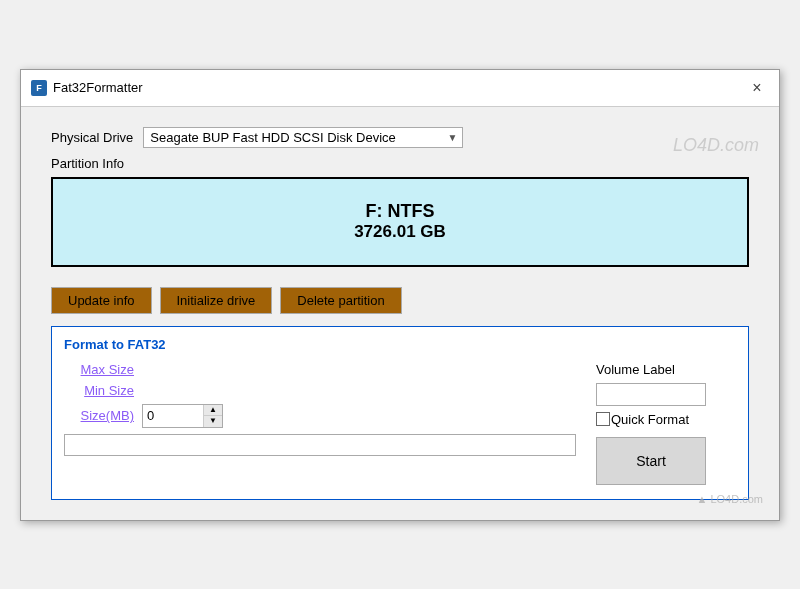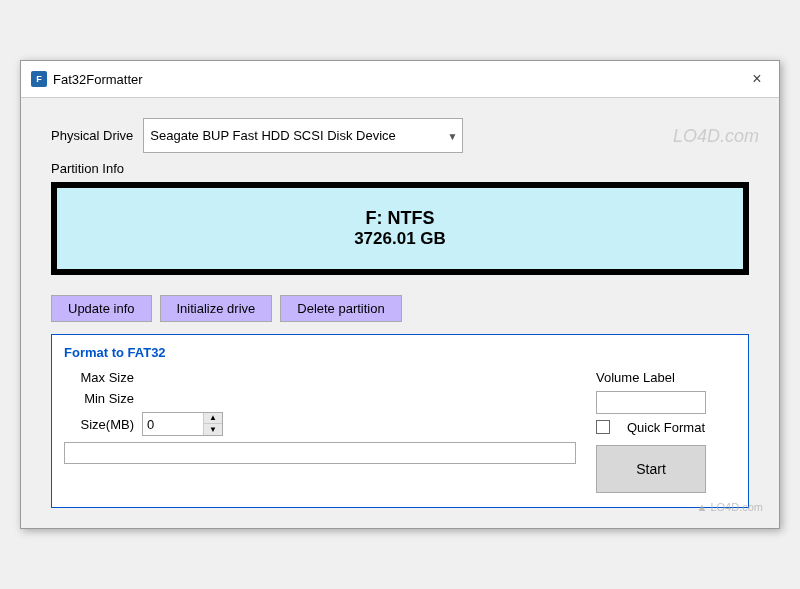--- a/index.html
+++ b/index.html
@@ -70,21 +70,21 @@
       align-items: center;
       margin-bottom: 8px;
     }
     .label {
       color: #000;
       margin-right: 10px;
       white-space: nowrap;
       text-align: center;
     }
     .drive-select {
-      padding: 9px 6px;
+      padding: 2px 6px;
       border: 1px solid #aaa;
       background: white;
       font-size: 13px;
       width: 320px;
       appearance: none;
       -webkit-appearance: none;
       cursor: pointer;
       padding-right: 24px;
       position: relative;
     }
@@ -100,21 +100,21 @@
       top: 50%;
       transform: translateY(-50%);
       pointer-events: none;
       color: #555;
     }
     .partition-info-label {
       margin-bottom: 6px;
       color: #000;
     }
     .partition-display {
-      border: 6px solid #000000;
+      border: 2px solid #000000;
       background: #c8f0f8;
       padding: 20px;
       text-align: center;
       margin-bottom: 20px;
       min-height: 90px;
       display: flex;
       flex-direction: column;
       align-items: center;
       justify-content: center;
     }
@@ -139,21 +139,21 @@
       pointer-events: none;
     }
     .buttons-row {
       display: flex;
       gap: 8px;
       margin-bottom: 12px;
     }
     .btn {
       padding: 5px 16px;
       border: 1px solid #aaa;
-      background: #c4b5fd;
+      background: #a16207;
       cursor: pointer;
       font-size: 13px;
       color: #000;
     }
     .format-box {
       border: 1px solid #0055cc;
       padding: 10px 12px 14px 12px;
       background: #fff;
     }
     .format-box-title {
@@ -176,23 +176,24 @@
       gap: 6px;
     }
     .form-row {
       display: flex;
       align-items: center;
       margin-bottom: 6px;
       gap: 8px;
     }
     .form-label {
       width: 70px;
-      color: #000000;
+      color: #8b5cf6;
       font-size: 13px;
       text-align: right;
+      text-decoration: underline;
     }
     .size-input-wrapper {
       display: flex;
       border: 1px solid #aaa;
       background: white;
       align-items: stretch;
     }
     .size-input {
       width: 60px;
       border: none;
@@ -227,21 +228,21 @@
     }
     .volume-label-input {
       width: 110px;
       border: 1px solid #aaa;
       padding: 3px 4px;
       font-size: 13px;
     }
     .quick-format-row {
       display: flex;
       align-items: flex-start;
-      gap: 17px;
+      gap: 1px;
     }
     .checkbox {
       width: 14px;
       height: 14px;
       border: 1px solid #666;
       background: white;
       cursor: pointer;
     }
     .start-btn {
       width: 110px;

